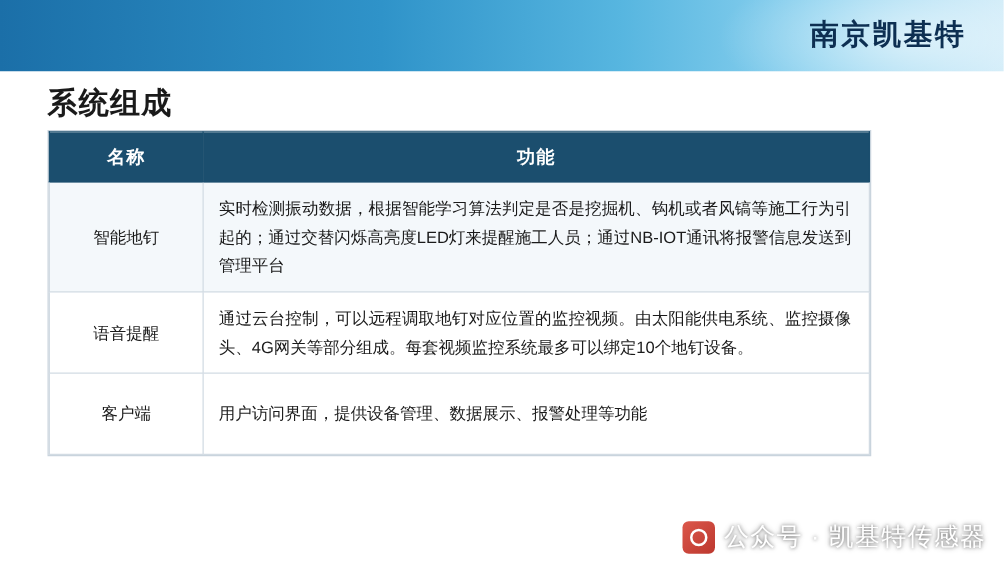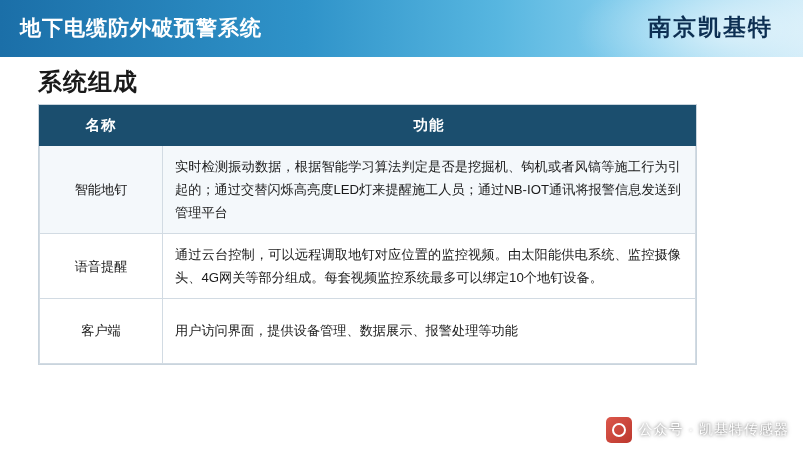--- a/index.html
+++ b/index.html
@@ -137,33 +137,32 @@
     position: absolute;
     left: 6px;
     top: 6px;
     width: 14px;
     height: 14px;
     border: 2px solid #ffffff;
     border-radius: 50%;
     box-sizing: border-box;
   }
   .wm-text {
-    font-size: 14px;
+    font-size: 20px;
     color: #ffffff;
     text-shadow: 0 0 3px rgba(0,0,0,0.55), 0 0 6px rgba(0,0,0,0.35);
     letter-spacing: 1px;
     white-space: nowrap;
   }
 </style>
 </head>
 <body>
 
 <div class="header">
   <div class="header-sheen"></div>
-  <div class="header-title">地下电缆防外破预警系统</div>
   <div class="header-brand">南京凯基特</div>
 </div>
 
 <div class="section-title">系统组成</div>
 
 <div class="table-wrap">
   <table class="main-table">
     <thead>
       <tr>
         <th class="col-name">名称</th>

